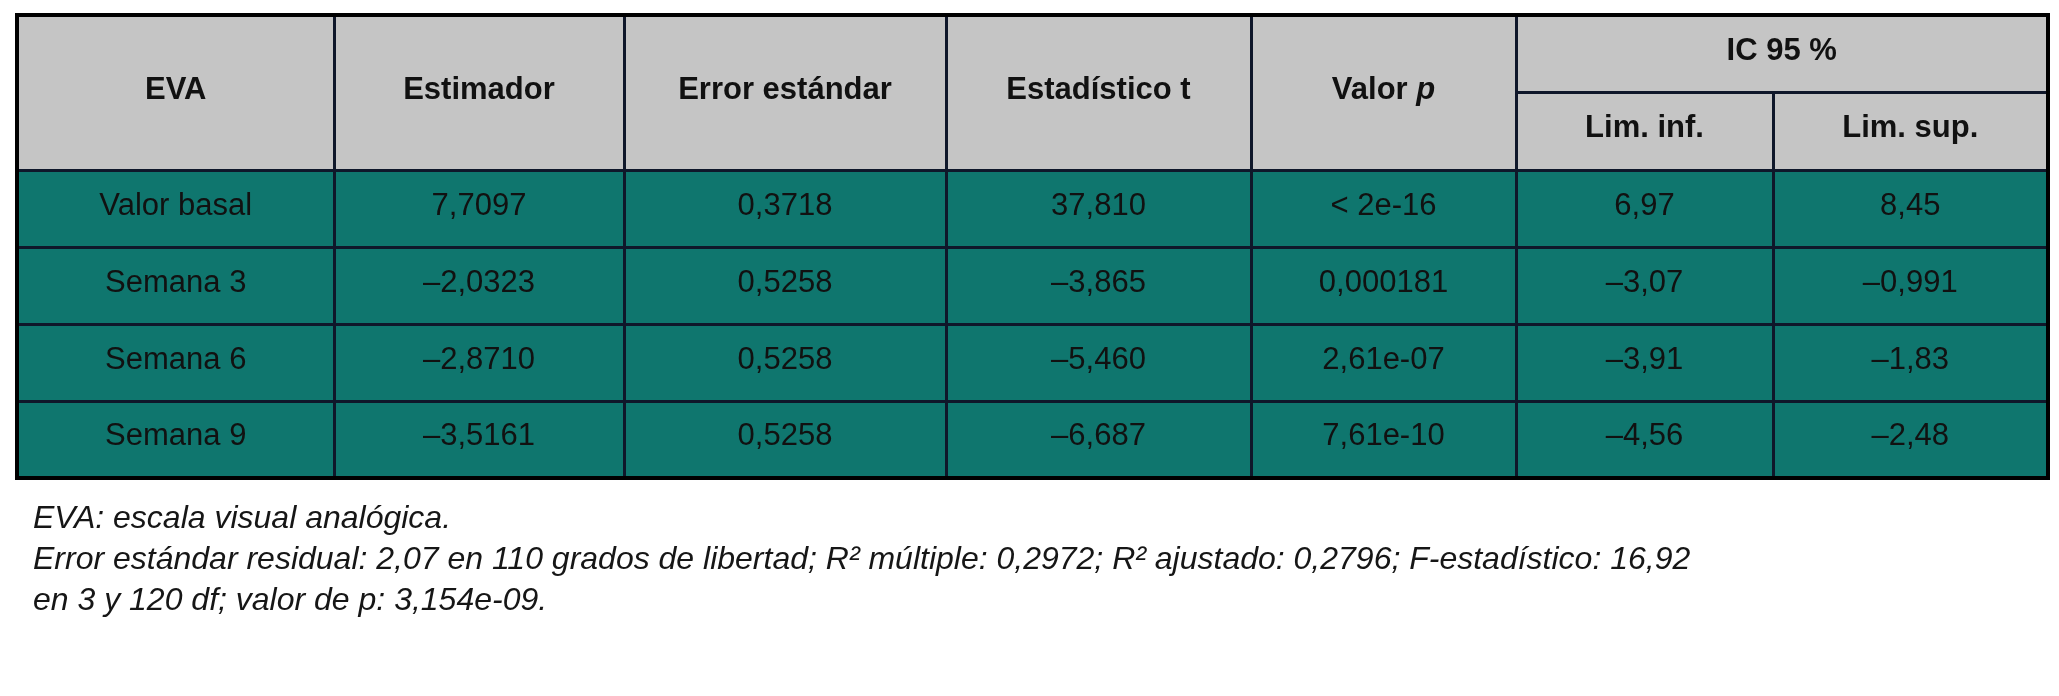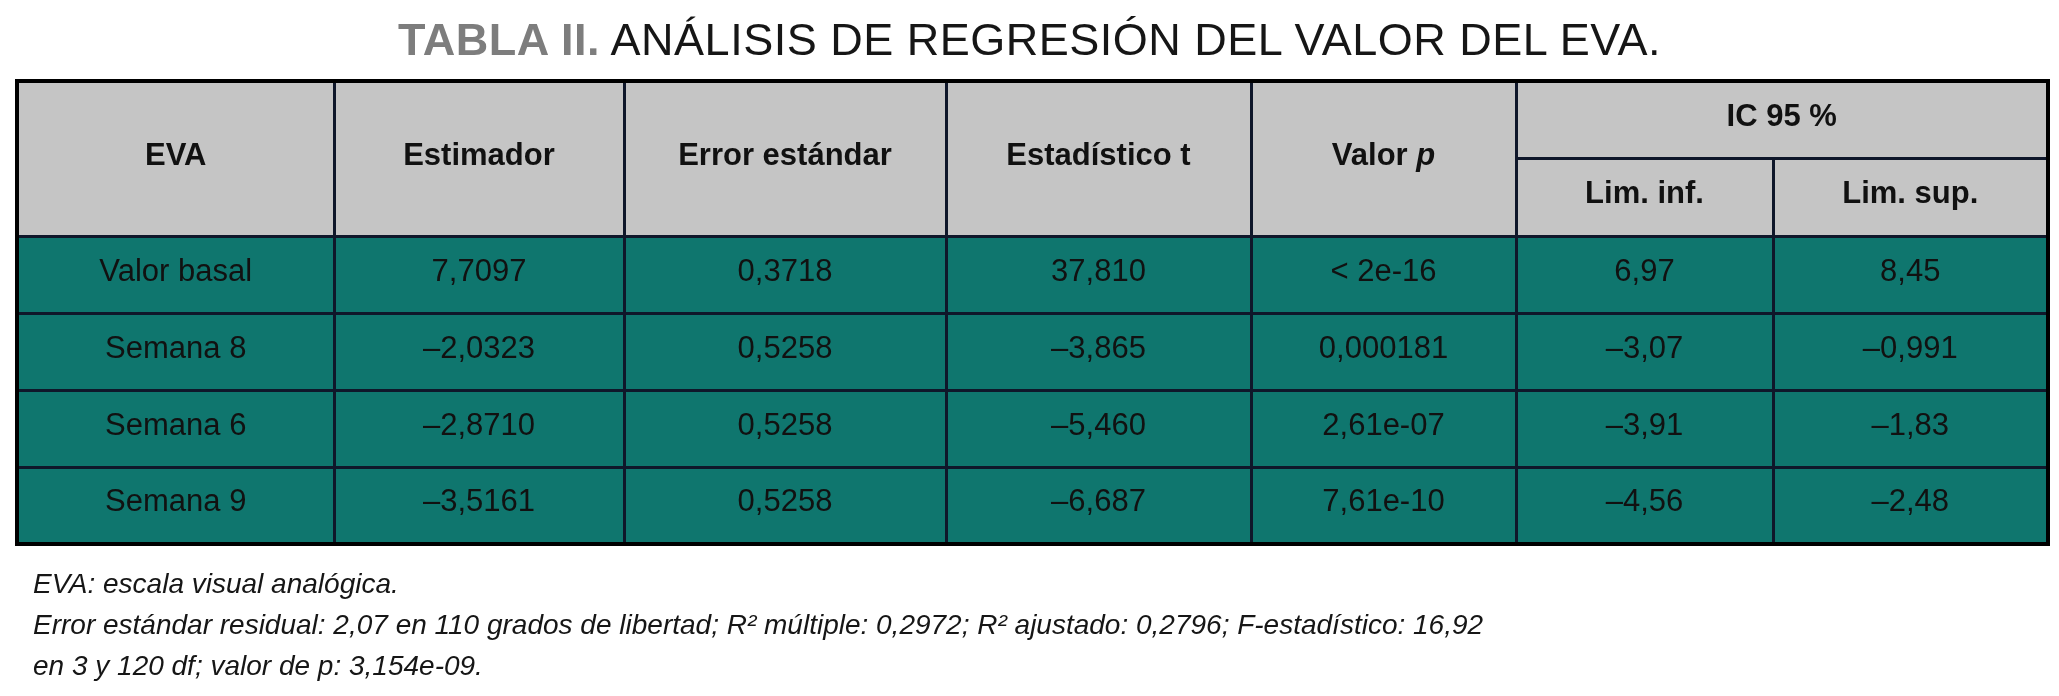--- a/index.html
+++ b/index.html
@@ -57,34 +57,31 @@
     font-weight: bold;
   }
   tr.hdr-top { height: 77px; }
   tr.hdr-sub { height: 78px; }
   tbody tr { height: 77px; }
   tbody td { background: #0f766e; font-weight: normal; }
   .ital { font-style: italic; }
   .footnotes {
     margin: 17px 0 0 33px;
     font-style: italic;
-    font-size: 28px;
+    font-size: 32px;
     line-height: 41px;
     color: #161616;
   }
   .footnotes p { margin: 0; }
 </style>
 </head>
 <body>
 
 <div class="page">
 
-  <div class="title">
-    <span class="title-label">TABLA II.</span><span class="title-text"> ANÁLISIS DE REGRESIÓN DEL VALOR DEL EVA.</span>
-  </div>
 
   <table class="regression">
     <colgroup>
       <col style="width:317px">
       <col style="width:290px">
       <col style="width:322px">
       <col style="width:305px">
       <col style="width:265px">
       <col style="width:257px">
       <col style="width:275px">
@@ -107,21 +104,21 @@
       <tr>
         <td>Valor basal</td>
         <td>7,7097</td>
         <td>0,3718</td>
         <td>37,810</td>
         <td>&lt; 2e-16</td>
         <td>6,97</td>
         <td>8,45</td>
       </tr>
       <tr>
-        <td>Semana 8</td>
+        <td>Semana 3</td>
         <td>–2,0323</td>
         <td>0,5258</td>
         <td>–3,865</td>
         <td>0,000181</td>
         <td>–3,07</td>
         <td>–0,991</td>
       </tr>
       <tr>
         <td>Semana 6</td>
         <td>–2,8710</td>

